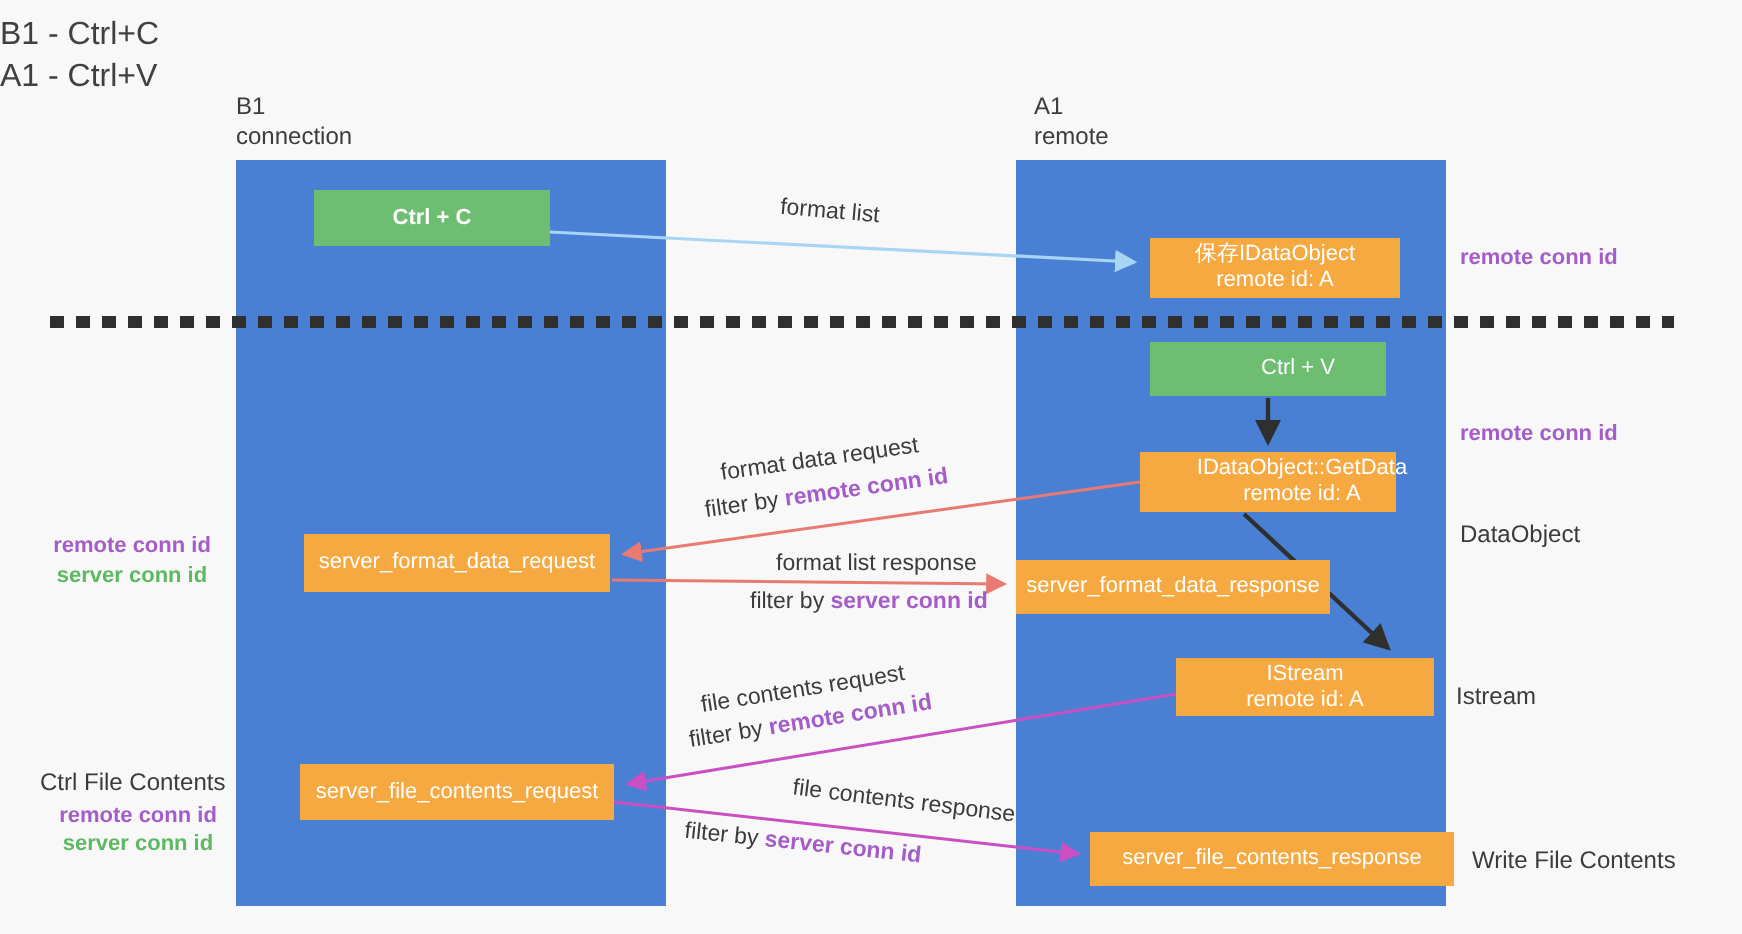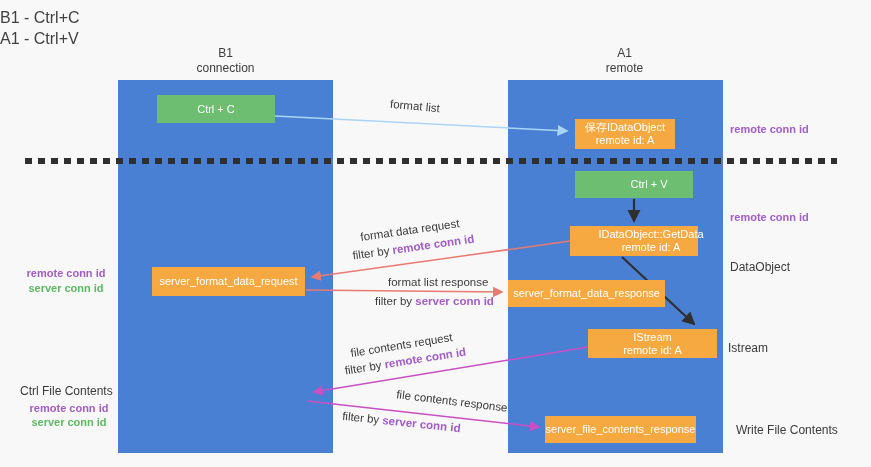--- a/index.html
+++ b/index.html
@@ -17,21 +17,21 @@
     position:absolute;left:0;top:7px;width:871px;
     text-align:left;color:#404040;font-size:16px;line-height:21px;
   }
   .lane{
     position:absolute;top:80px;width:215px;height:373px;
     background:#4a80d3;
   }
   .lane.left{left:118px;}
   .lane.right{left:508px;}
   .lane-header{
-    position:absolute;top:46px;width:215px;text-align:center;
+    position:absolute;top:46px;width:215px;text-align:left;
     font-size:12px;line-height:15px;color:#3c3c3c;
   }
   .lane-header.left{left:118px;}
   .lane-header.right{left:517px;}
   .divider{
     position:absolute;left:25px;top:158px;width:812px;height:6px;
     background:repeating-linear-gradient(90deg,#2f2f2f 0 7px,transparent 7px 13px);
   }
   .node{
     position:absolute;
@@ -95,25 +95,25 @@
     </defs>
     <line x1="275" y1="116" x2="567" y2="131" stroke="#a9d5f5" stroke-width="1.6" marker-end="url(#ah-blue)"></line>
     <line x1="634" y1="199" x2="634" y2="221" stroke="#2f2f2f" stroke-width="2.2" marker-end="url(#ah-black)"></line>
     <line x1="622" y1="257" x2="694" y2="324" stroke="#2f2f2f" stroke-width="2.2" marker-end="url(#ah-black)"></line>
     <line x1="570" y1="241" x2="312" y2="277" stroke="#e87a72" stroke-width="1.5" marker-end="url(#ah-salmon)"></line>
     <line x1="306" y1="290" x2="502" y2="292" stroke="#e87a72" stroke-width="1.5" marker-end="url(#ah-salmon)"></line>
     <line x1="588" y1="347" x2="314" y2="392" stroke="#c94fc3" stroke-width="1.5" marker-end="url(#ah-magenta)"></line>
     <line x1="307" y1="401" x2="539" y2="427" stroke="#c94fc3" stroke-width="1.5" marker-end="url(#ah-magenta)"></line>
   </svg>
 
-  <div class="node green" style="left:157px;top:95px;width:118px;height:28px;">
+  <div class="node green" style="left:157px;top:95px;width:118px;height:28px;font-weight:bold;">
     <div>Ctrl + C</div>
   </div>
 
-  <div class="node orange" style="left:575px;top:119px;width:100px;height:30px;">
+  <div class="node orange" style="left:575px;top:119px;width:125px;height:30px;">
     <div>保存IDataObject</div>
     <div>remote id: A</div>
   </div>
 
   <div class="node green" style="left:575px;top:171px;width:118px;height:27px;padding-left:30px;">
     <div>Ctrl + V</div>
   </div>
 
   <div class="node orange" style="left:570px;top:226px;width:128px;height:30px;padding-left:34px;">
     <div>IDataObject::GetData</div>
@@ -126,22 +126,25 @@
 
   <div class="node orange" style="left:152px;top:267px;width:153px;height:29px;">
     <div>server_format_data_request</div>
   </div>
 
   <div class="node orange" style="left:588px;top:329px;width:129px;height:29px;">
     <div>IStream</div>
     <div>remote id: A</div>
   </div>
 
+  <div class="node orange" style="left:150px;top:382px;width:157px;height:28px;">
+    <div>server_file_contents_request</div>
+  </div>
 
-  <div class="node orange" style="left:545px;top:416px;width:151px;height:27px;">
+  <div class="node orange" style="left:545px;top:416px;width:182px;height:27px;">
     <div>server_file_contents_response</div>
   </div>
 
   <div class="flow-label" style="left:390px;top:100px;transform:rotate(5deg);">format list</div>
 
   <div class="flow-label" style="left:360px;top:224px;transform:rotate(-8deg);">format data request</div>
   <div class="flow-label" style="left:352px;top:241px;transform:rotate(-8deg);"><span>filter by </span><span class="hl-purple">remote conn id</span></div>
 
   <div class="flow-label" style="left:388px;top:276px;">format list response</div>
   <div class="flow-label" style="left:375px;top:295px;"><span>filter by </span><span class="hl-purple">server conn id</span></div>

